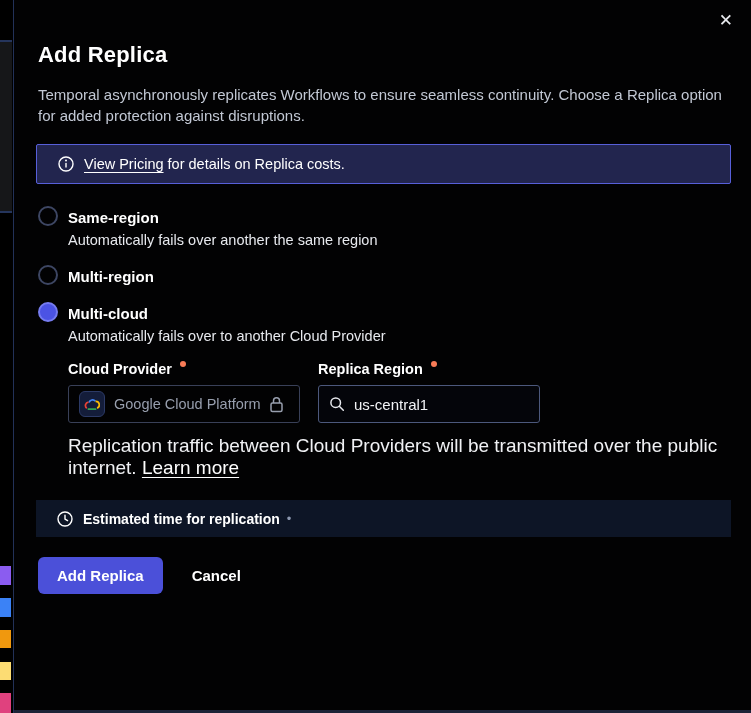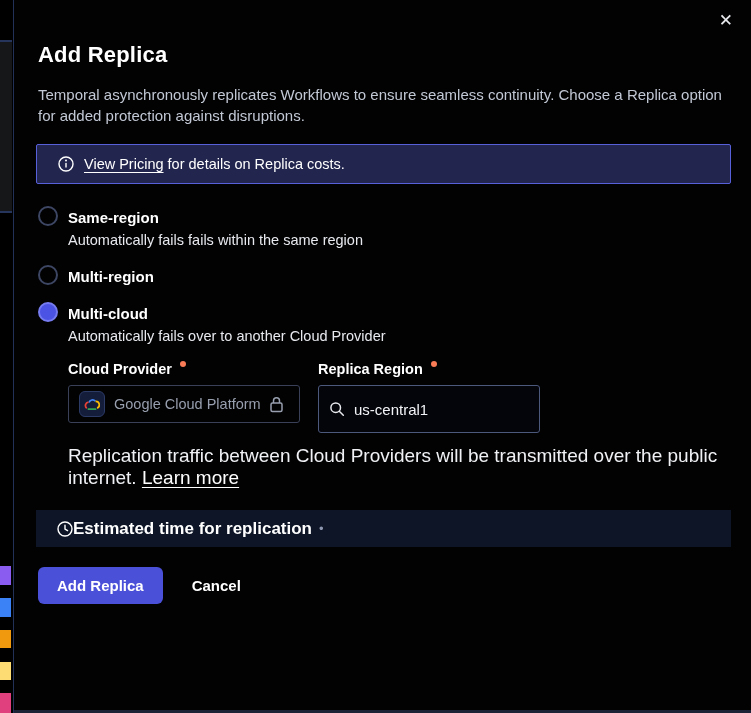--- a/index.html
+++ b/index.html
@@ -48,32 +48,32 @@
   .field-label { display:flex; align-items:flex-start; color:#fff; font-size:14.5px; font-weight:700; }
   .field-label.first { width:250px; }
   .req-dot { width:6px; height:6px; border-radius:50%; background:#f97c57; margin-left:8px; }
   .fields-row { display:flex; margin-top:8px; }
   .provider-box { width:232px; height:38px; border:1px solid #394058; border-radius:3px;
     display:flex; align-items:center; padding:0 10px; margin-right:18px; }
   .gcp-badge { width:26px; height:26px; border-radius:6px; background:#141d3a;
     border:1px solid #2c3a66; display:flex; align-items:center; justify-content:center; flex:0 0 auto; }
   .provider-text { margin:0 8px 0 9px; color:#989fae; font-size:14.5px; white-space:nowrap; }
   .lock-icon { display:block; flex:0 0 auto; }
-  .region-box { width:222px; height:48px; border:1px solid #4c587c; border-radius:3px;
+  .region-box { width:222px; height:38px; border:1px solid #4c587c; border-radius:3px;
     display:flex; align-items:center; padding:0 10px; background:#04050a; }
   .region-input { border:none; outline:none; background:transparent; color:#f2f3f6;
     font-size:15px; margin-left:9px; width:160px; font-family:"Liberation Sans", sans-serif; }
   .search-icon { display:block; flex:0 0 auto; }
   .mc-note { margin-top:12px; color:#f0f1f4; font-size:19px; }
   .mc-note a { color:#fff; text-decoration:underline; text-underline-offset:3px; cursor:pointer; }
 
   
   .estimate-banner { margin-top:21px; margin-left:-2px; height:37px; background:#0d1526;
     display:flex; align-items:center; padding-left:21px; }
-  .estimate-banner .lbl { color:#fff; font-size:17px; font-weight:700; }
+  .estimate-banner .lbl { margin-left:10px; color:#fff; font-size:14px; font-weight:700; }
   .estimate-banner .sep { margin:0 7px; color:#8d98b0; font-size:13px; }
   .estimate-banner .val { color:#8d98b0; font-size:13.5px;
     font-family:"DejaVu Sans Mono", monospace; letter-spacing:-0.3px; }
   .clock-icon { display:block; flex:0 0 auto; }
 
   
   .actions { margin-top:20px; display:flex; align-items:center; }
   .btn-primary { background:#4b50d9; color:#fff; border:none; border-radius:6px;
     padding:10px 19px; font-size:15px; font-weight:700; cursor:pointer;
     font-family:"Liberation Sans", sans-serif; }
@@ -107,21 +107,21 @@
     <span class="txt"><a>View Pricing</a><span> for details on Replica costs.</span></span>
   </div>
 
   <div class="options">
 
     <div class="option">
       <div class="option-row">
         <span class="radio" data-checked="false"></span>
         <span class="option-label">Same-region</span>
       </div>
-      <div class="option-desc">Automatically fails fails within the same region</div>
+      <div class="option-desc">Automatically fails over another the same region</div>
     </div>
 
     <div class="option">
       <div class="option-row">
         <span class="radio" data-checked="false"></span>
         <span class="option-label">Multi-region</span>
       </div>
     </div>
 
     <div class="option">

